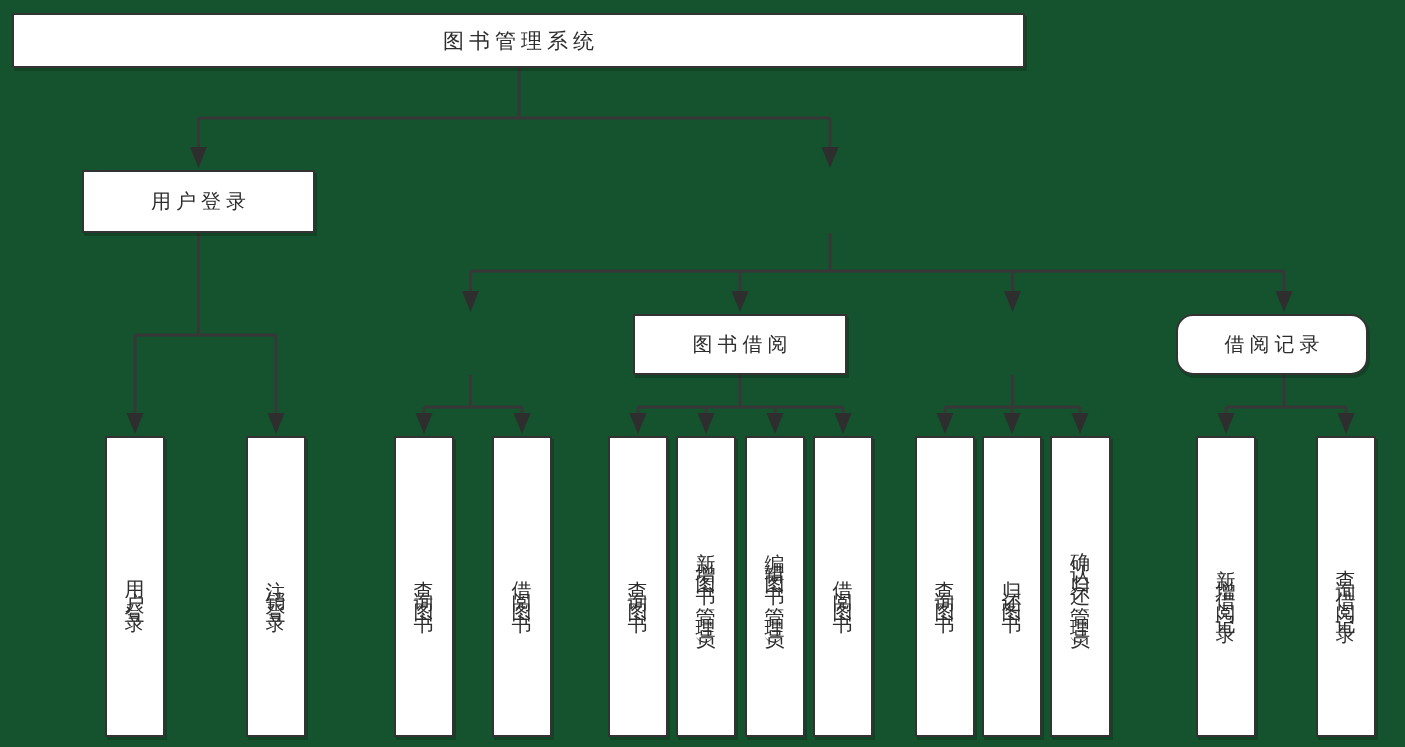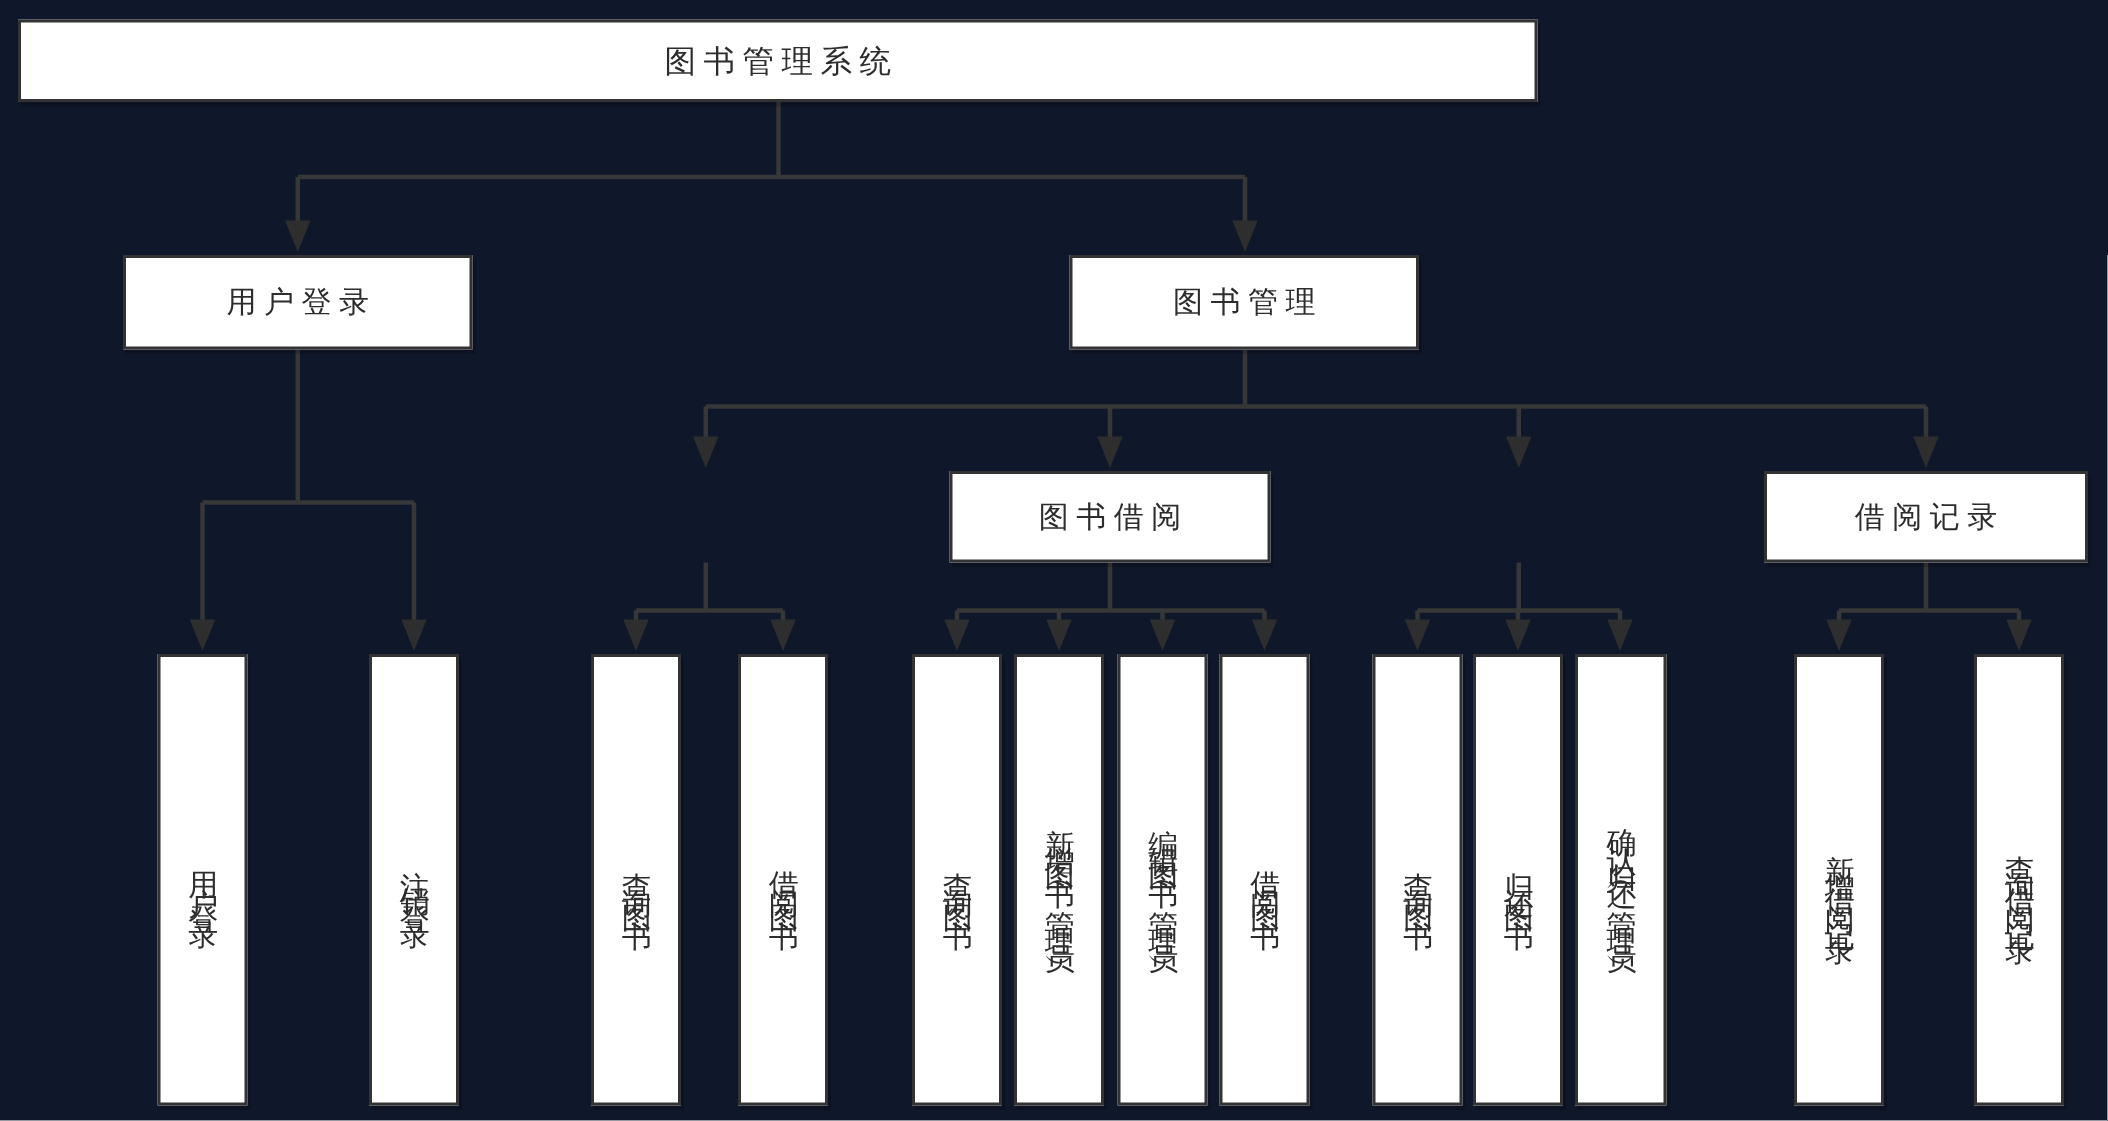--- a/index.html
+++ b/index.html
@@ -6,21 +6,21 @@
   html, body {
     margin: 0;
     padding: 0;
     background: #ffffff;
     font-family: "Liberation Sans", "DejaVu Sans", sans-serif;
   }
   .stage {
     position: relative;
     width: 1405px;
     height: 747px;
-    background: #0f172a;
+    background: #14532d;
     overflow: hidden;
     font-family: Liberation Serif, serif;
   }
   .wires {
     position: absolute;
     left: 0; top: 0;
     width: 1405px; height: 747px;
     pointer-events: none;
   }
   .wires path {
@@ -109,28 +109,25 @@
       </g>
   </svg>
 
   <div class="node root" style="left:12px; top:13px; width:1013px; height:55px;">
     <span class="lbl">图书管理系统</span>
   </div>
 
   <div class="node" style="left:82px; top:170px; width:233px; height:63px;">
     <span class="lbl">用户登录</span>
   </div>
-  <div class="node" style="left:713px; top:170px; width:233px; height:63px;">
-    <span class="lbl">图书管理</span>
-  </div>
 
   <div class="node" style="left:633px; top:314px; width:214px; height:61px;">
     <span class="lbl">图书借阅</span>
   </div>
-  <div class="node" style="left:1176px; top:314px; width:216px; height:61px;">
+  <div class="node" style="left:1176px; top:314px; width:192px; height:61px;border-radius:17px;">
     <span class="lbl">借阅记录</span>
   </div>
 
   <div class="node leaf" style="left:105px; top:436px; width:60px; height:301px;">
     <span class="lbl">用户登录</span>
   </div>
   <div class="node leaf" style="left:246px; top:436px; width:60px; height:301px;">
     <span class="lbl">注销登录</span>
   </div>
 

